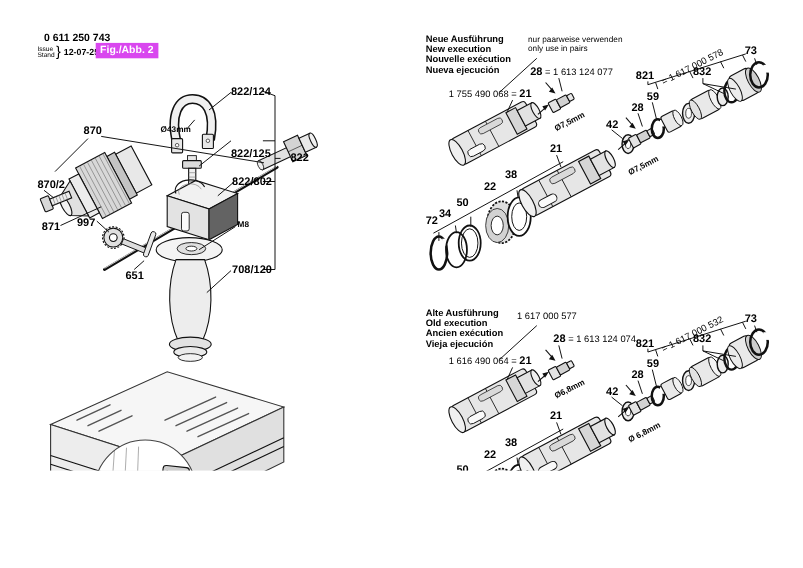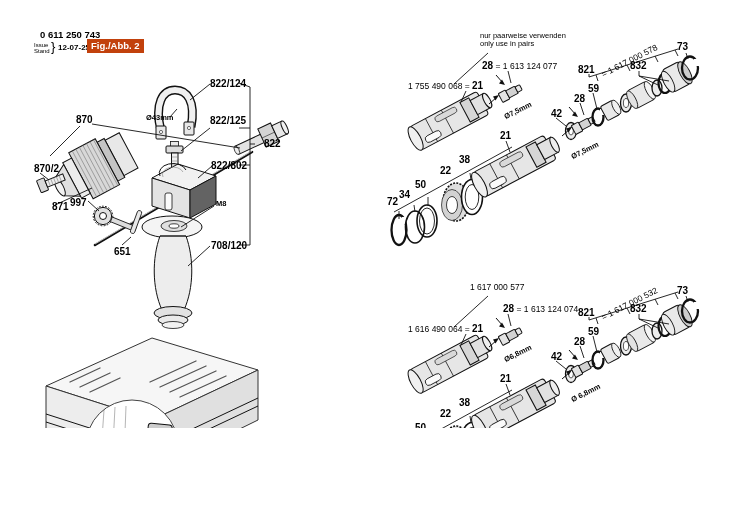--- a/index.html
+++ b/index.html
@@ -9,21 +9,21 @@
   .L{position:absolute;white-space:nowrap;color:#000;}
   .n{font-weight:bold;font-size:10px;line-height:10px;}
   .sm{font-weight:bold;font-size:7.5px;line-height:8px;}
   .eq{font-size:8.5px;line-height:9px;}
   .eq b{font-size:10px;}
   .hdr{font-weight:bold;font-size:8.5px;line-height:9.2px;}
   .note{font-size:7.5px;line-height:8.2px;}
   .fine{font-size:7px;line-height:7.8px;color:#111;}
   .blk{display:block;}
   .rot{transform:rotate(-27deg);transform-origin:left top;}
-  .badge{position:absolute;background:#c2410c;color:#fff;padding:1px 4px;
+  .badge{position:absolute;background:#d946ef;color:#fff;padding:1px 4px;
          font-weight:bold;font-size:9.5px;line-height:12px;}
   
   .ld{stroke:#111;stroke-width:.9;fill:none;}
   .pl{stroke:#111;stroke-width:1;fill:none;}
   .p{stroke:#111;stroke-width:1;fill:#e8e8e8;}
   .ring{fill:none;stroke:#111;stroke-width:1.6;}
   .ringi{fill:none;stroke:#111;stroke-width:.9;}
   .snap{fill:none;stroke:#111;stroke-width:2.3;}
   .washer{fill:#ececec;stroke:#111;stroke-width:1.3;}
   .cyl{fill:#e9e9e9;stroke:#111;stroke-width:1;}
@@ -234,32 +234,38 @@
   <div class="L" style="left:34px;top:42px;font-size:6px;line-height:6.3px">
     <span class="blk">Issue</span>
     <span class="blk">Stand</span>
   </div>
   <div class="L" style="left:51px;top:39px;font-size:13px">}</div>
   <div class="L" style="left:58px;top:43px;font-weight:bold;font-size:8px">12-07-25</div>
   <div class="badge" style="left:87px;top:39px">Fig./Abb. 2</div>
 
   <span class="L n" style="left:76px;top:115px">870</span>
   <span class="L n" style="left:34px;top:164px">870/2</span>
-  <span class="L n" style="left:52px;top:202px">871</span>
+  <span class="L n" style="left:38px;top:202px">871</span>
   <span class="L n" style="left:70px;top:198px">997</span>
   <span class="L n" style="left:114px;top:247px">651</span>
   <span class="L sm" style="left:146px;top:114px">Ø43mm</span>
   <span class="L n" style="left:210px;top:79px">822/124</span>
-  <span class="L n" style="left:210px;top:116px">822/125</span>
+  <span class="L n" style="left:210px;top:136px">822/125</span>
   <span class="L n" style="left:211px;top:161px">822/802</span>
   <span class="L n" style="left:264px;top:139px">822</span>
   <span class="L sm" style="left:216px;top:200px">M8</span>
   <span class="L n" style="left:211px;top:241px">708/120</span>
   <span class="L n" style="left:206px;top:435px">691/895</span>
 
+  <div class="L hdr" style="left:387px;top:31px">
+    <span class="blk">Neue Ausführung</span>
+    <span class="blk">New execution</span>
+    <span class="blk">Nouvelle exécution</span>
+    <span class="blk">Nueva ejecución</span>
+  </div>
   <div class="L note" style="left:480px;top:32px">
     <span class="blk">nur paarweise verwenden</span>
     <span class="blk">only use in pairs</span>
   </div>
   <div class="L eq" style="left:482px;top:61px">
     <b>28</b>
     <span>= 1 613 124 077</span>
   </div>
   <div class="L eq" style="left:408px;top:81px">
     <span>1 755 490 068 =</span>
@@ -274,20 +280,26 @@
   <span class="L n" style="left:588px;top:84px">59</span>
   <span class="L n" style="left:630px;top:61px">832</span>
   <span class="L n" style="left:677px;top:42px">73</span>
   <span class="L n" style="left:500px;top:131px">21</span>
   <span class="L n" style="left:459px;top:155px">38</span>
   <span class="L n" style="left:440px;top:166px">22</span>
   <span class="L n" style="left:415px;top:180px">50</span>
   <span class="L n" style="left:399px;top:190px">34</span>
   <span class="L n" style="left:387px;top:197px">72</span>
 
+  <div class="L hdr" style="left:387px;top:280px">
+    <span class="blk">Alte Ausführung</span>
+    <span class="blk">Old execution</span>
+    <span class="blk">Ancien exécution</span>
+    <span class="blk">Vieja ejecución</span>
+  </div>
   <span class="L eq" style="left:470px;top:283px">1 617 000 577</span>
   <div class="L eq" style="left:503px;top:304px">
     <b>28</b>
     <span>= 1 613 124 074</span>
   </div>
   <div class="L eq" style="left:408px;top:324px">
     <span>1 616 490 064 =</span>
     <b>21</b>
   </div>
   <span class="L n" style="left:578px;top:308px">821</span>

